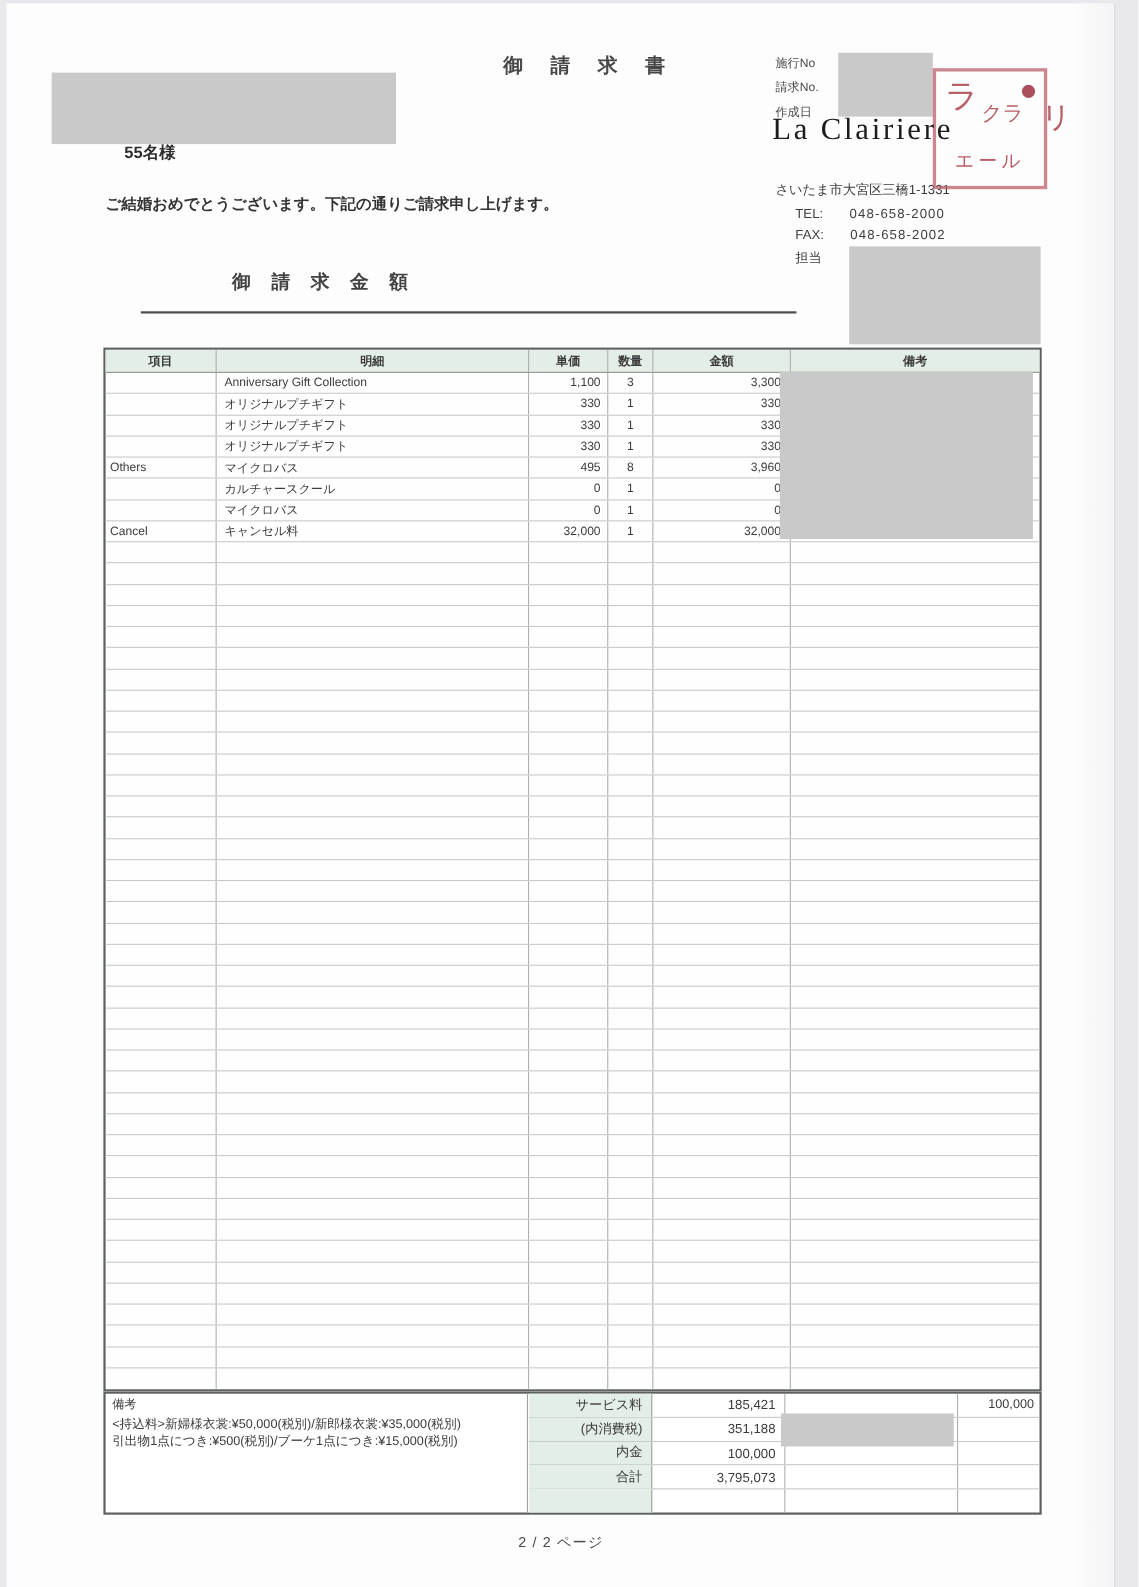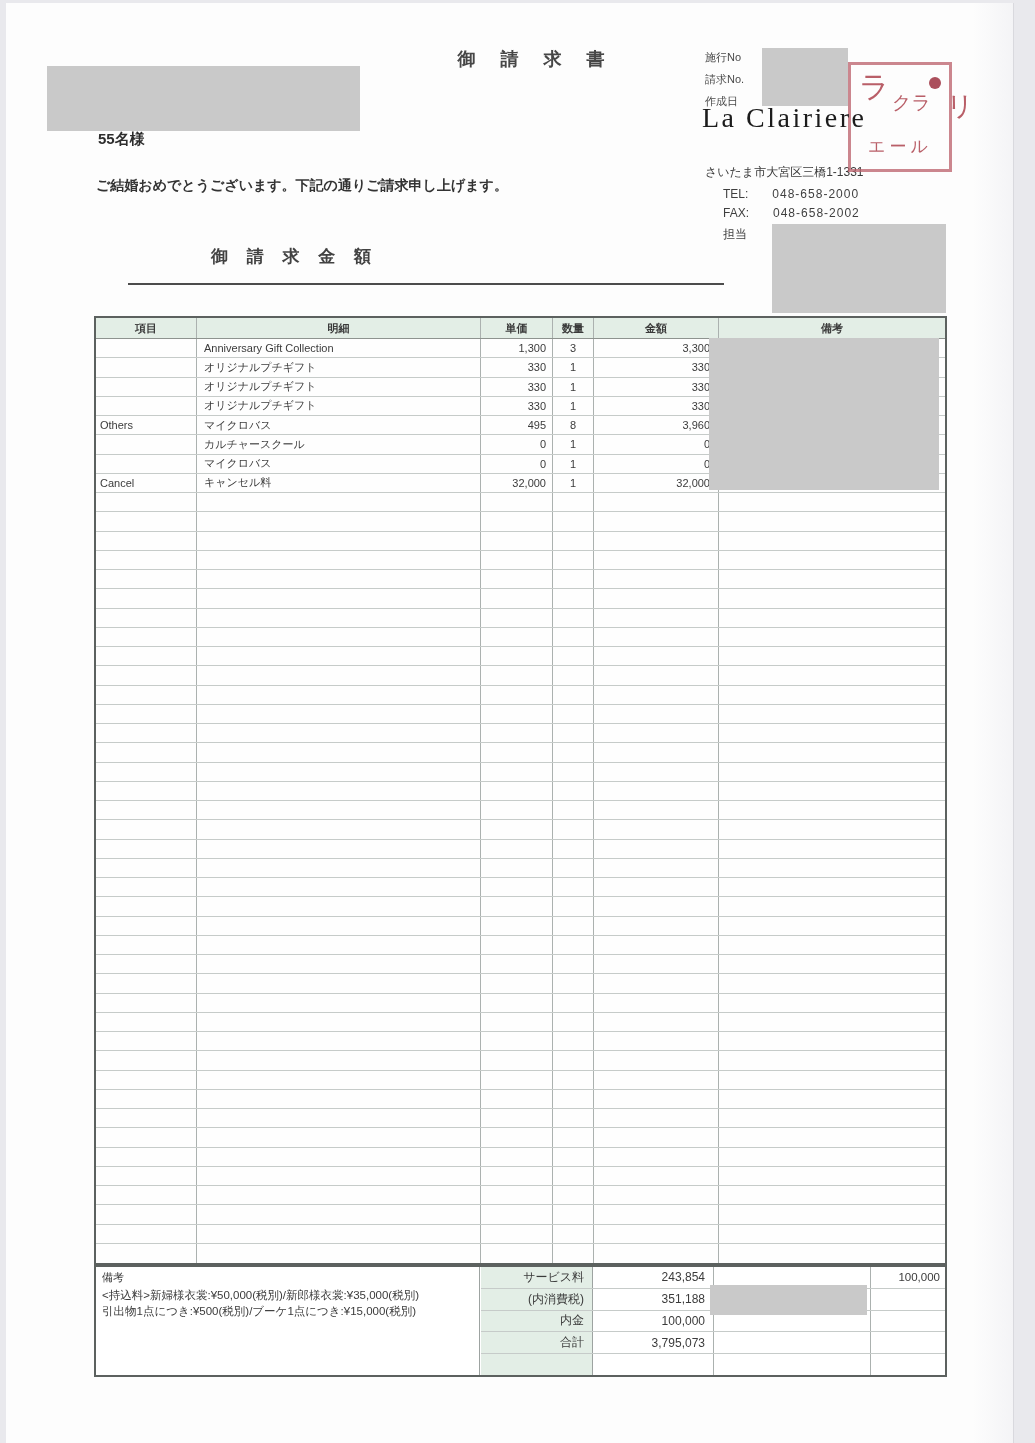--- a/index.html
+++ b/index.html
@@ -37,21 +37,21 @@
   .stamp-row { position:absolute; left:0; width:100%; display:flex;
     justify-content:space-between; padding:0 8px; }
   .stamp-r1 { top:2px; font-size:30px; }
   .stamp-dot { width:12px; height:12px; border-radius:50%; background:#ab4f5c;
     margin-top:10px; }
   .stamp-r2 { top:25px; font-size:19px;margin-left:33px; }
   .stamp-r2 .ri { font-size:27px; margin-top:-2px; }
   .stamp-r3 { top:70px; font-size:17px; letter-spacing:4px; justify-content:center; }
 
   
-  .guest { left:92px; top:127px; font-size:15px; font-weight:bold; color:#2d2d2d; }
+  .guest { left:107px; top:127px; font-size:15px; font-weight:bold; color:#2d2d2d; }
   .greeting { left:90px; top:174px; font-size:14px; font-weight:bold; color:#333; }
 
   .section-title { left:205px; top:242px; font-size:17px; font-weight:bold;
     letter-spacing:7px; color:#424242; }
   .title-underline { left:122px; top:280px; width:596px; height:2px; background:#4c4c4c; }
 
   
   .inv-table { left:88px; top:313px; width:853px; height:949px;
     border:2px solid #5c615f; display:grid; grid-template-rows:21px; background:#fefefe; }
   .inv-row { display:flex; border-bottom:1px solid #c6cbc9; font-size:11px; }
@@ -145,21 +145,21 @@
       <div class="cell c0">項目</div>
       <div class="cell c1">明細</div>
       <div class="cell c2">単価</div>
       <div class="cell c3">数量</div>
       <div class="cell c4">金額</div>
       <div class="cell c5">備考</div>
     </div>
   <div class="inv-row">
         <div class="cell c0"></div>
         <div class="cell c1">Anniversary Gift Collection</div>
-        <div class="cell c2">1,300</div>
+        <div class="cell c2">1,100</div>
         <div class="cell c3">3</div>
         <div class="cell c4">3,300</div>
         <div class="cell c5"></div>
       </div>
       <div class="inv-row">
         <div class="cell c0"></div>
         <div class="cell c1">オリジナルプチギフト</div>
         <div class="cell c2">330</div>
         <div class="cell c3">1</div>
         <div class="cell c4">330</div>
@@ -537,21 +537,21 @@
 
   <div class="abs summary">
     <div class="notes">
       <div class="nlabel">備考</div>
       <div>&lt;持込料&gt;新婦様衣裳:¥50,000(税別)/新郎様衣裳:¥35,000(税別)</div>
       <div>引出物1点につき:¥500(税別)/ブーケ1点につき:¥15,000(税別)</div>
     </div>
     <div class="sum-rows">
       <div class="sum-row">
         <div class="s-label">サービス料</div>
-        <div class="s-val">243,854</div>
+        <div class="s-val">185,421</div>
         <div class="s-desc"></div>
         <div class="s-amt">100,000</div>
       </div>
       <div class="sum-row">
         <div class="s-label">(内消費税)</div>
         <div class="s-val">351,188</div>
         <div class="s-desc"></div>
           <div class="s-amt"></div>
       </div>
       <div class="sum-row">
@@ -568,13 +568,14 @@
       </div>
       <div class="sum-row">
         <div class="s-label"></div>
         <div class="s-val"></div>
         <div class="s-desc"></div>
           <div class="s-amt"></div>
       </div>
     </div>
   </div>
 
+  <div class="abs page-footer">2 / 2 ページ</div>
 </div>
 
 </body></html>

